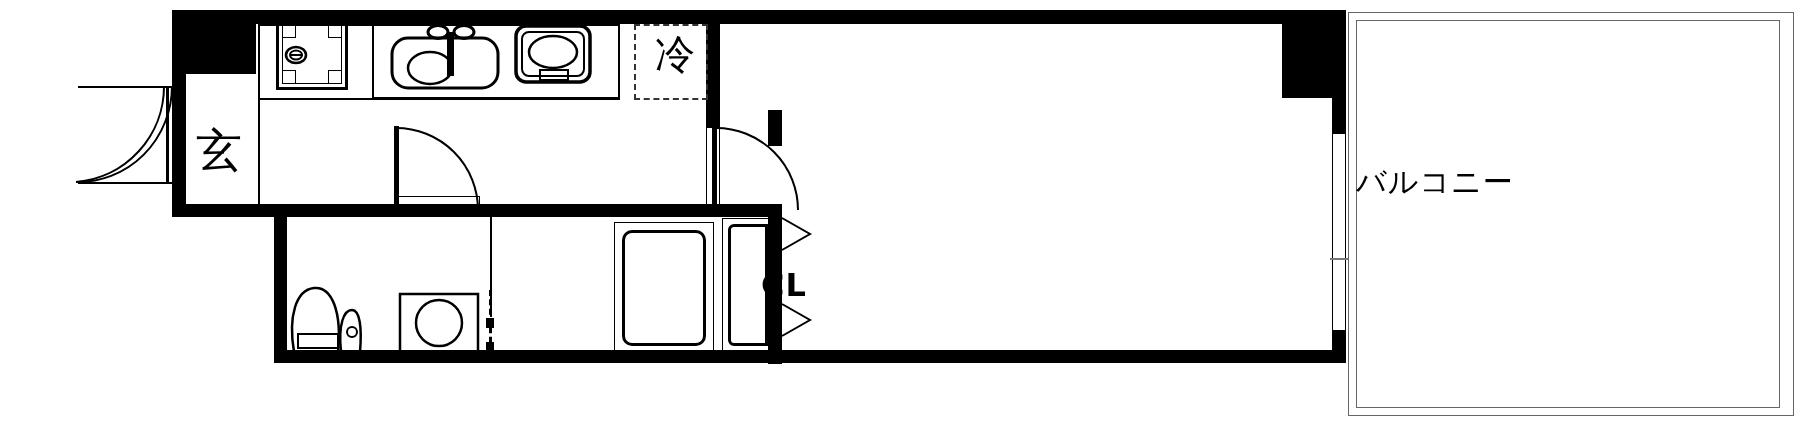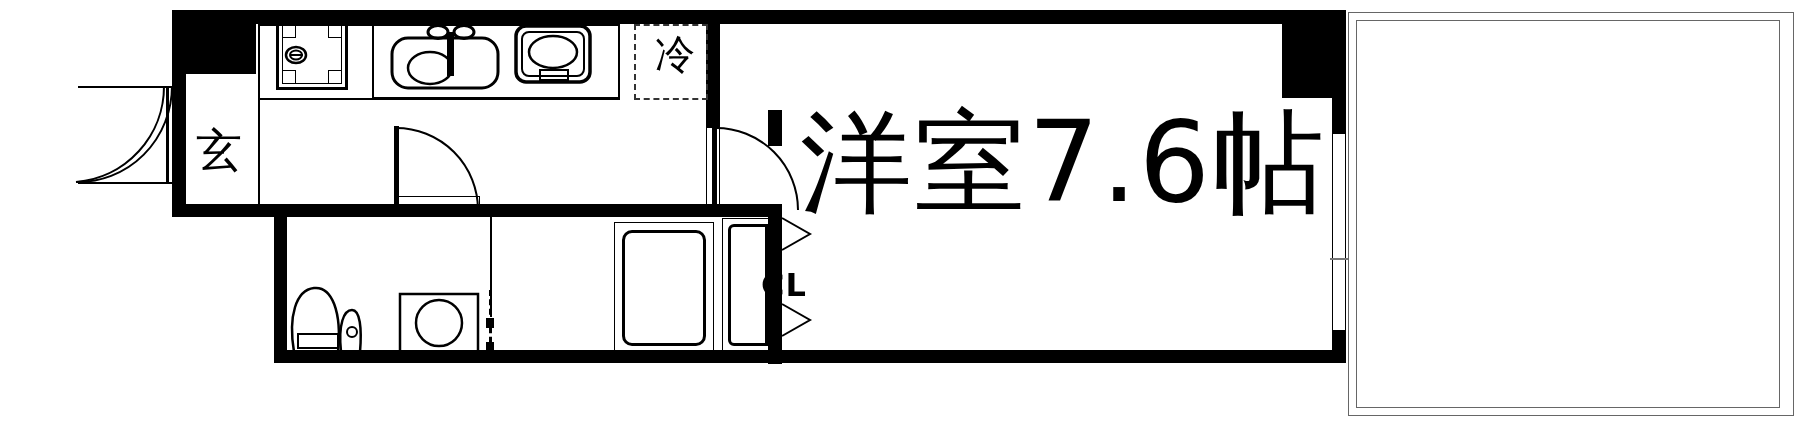--- a/index.html
+++ b/index.html
@@ -131,22 +131,22 @@
   <div class="abs" style="left:728px;top:224px;width:40px;height:122px;border:3px solid #000;border-radius:6px 0 0 6px;"></div>
   <div class="label jp roomname" style="left:761px;top:269px;font-size:32px;font-weight:700;letter-spacing:1px;">CL</div>
 
   <svg class="abs" style="left:782px;top:218px;width:34px;height:34px;">
     <path class="st" d="M 0,0 L 28,16 L 0,32" stroke-width="2"></path>
   </svg>
   <svg class="abs" style="left:782px;top:304px;width:34px;height:34px;">
     <path class="st" d="M 0,0 L 28,16 L 0,32" stroke-width="2"></path>
   </svg>
 
-  <div class="label jp roomname" style="left:800px;top:106px;font-size:112px;letter-spacing:2px;">洋室7.6帖</div>
 
   <div class="abs outline-thin" style="left:1332px;top:132px;width:14px;height:200px;"></div>
   <div class="abs thin" style="left:1330px;top:258px;width:18px;height:2px;background:#777;"></div>
 
   <div class="abs outline-thin" style="left:1348px;top:12px;width:446px;height:404px;border-color:#666;"></div>
   <div class="abs outline-thin" style="left:1356px;top:20px;width:424px;height:388px;border-color:#666;"></div>
 
+  <div class="label jp roomname" style="left:1356px;top:167px;font-size:30px;letter-spacing:1px;">バルコニー</div>
 
 </div>
 
 </body></html>

